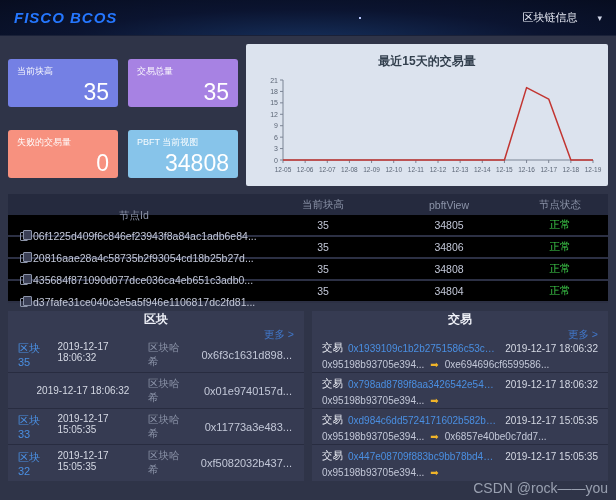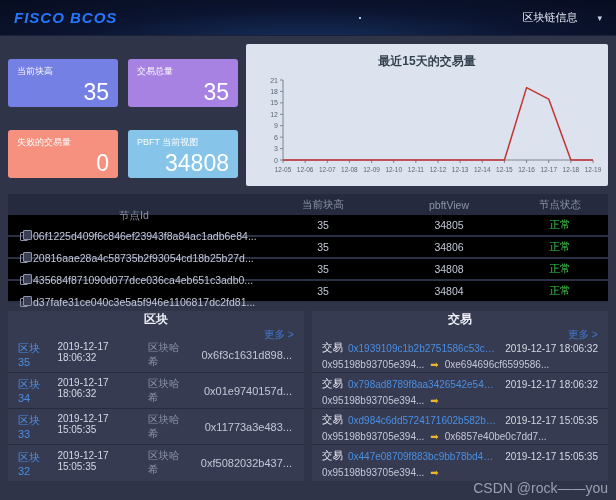--- a/index.html
+++ b/index.html
@@ -232,21 +232,20 @@
           <span class="blk-link">区块 35</span>
           <span class="blk-time">2019-12-17 18:06:32</span>
         </div>
         <div class="blk-right">
           <span class="hash-lbl">区块哈希</span>
           <span class="hash-val">0x6f3c1631d898...</span>
         </div>
       </div>
       <div class="p-item blk">
         <div class="blk-left">
-          <span class="blk-link">区块 34</span>
           <span class="blk-time">2019-12-17 18:06:32</span>
         </div>
         <div class="blk-right">
           <span class="hash-lbl">区块哈希</span>
           <span class="hash-val">0x01e9740157d...</span>
         </div>
       </div>
       <div class="p-item blk">
         <div class="blk-left">
           <span class="blk-link">区块 33</span>

